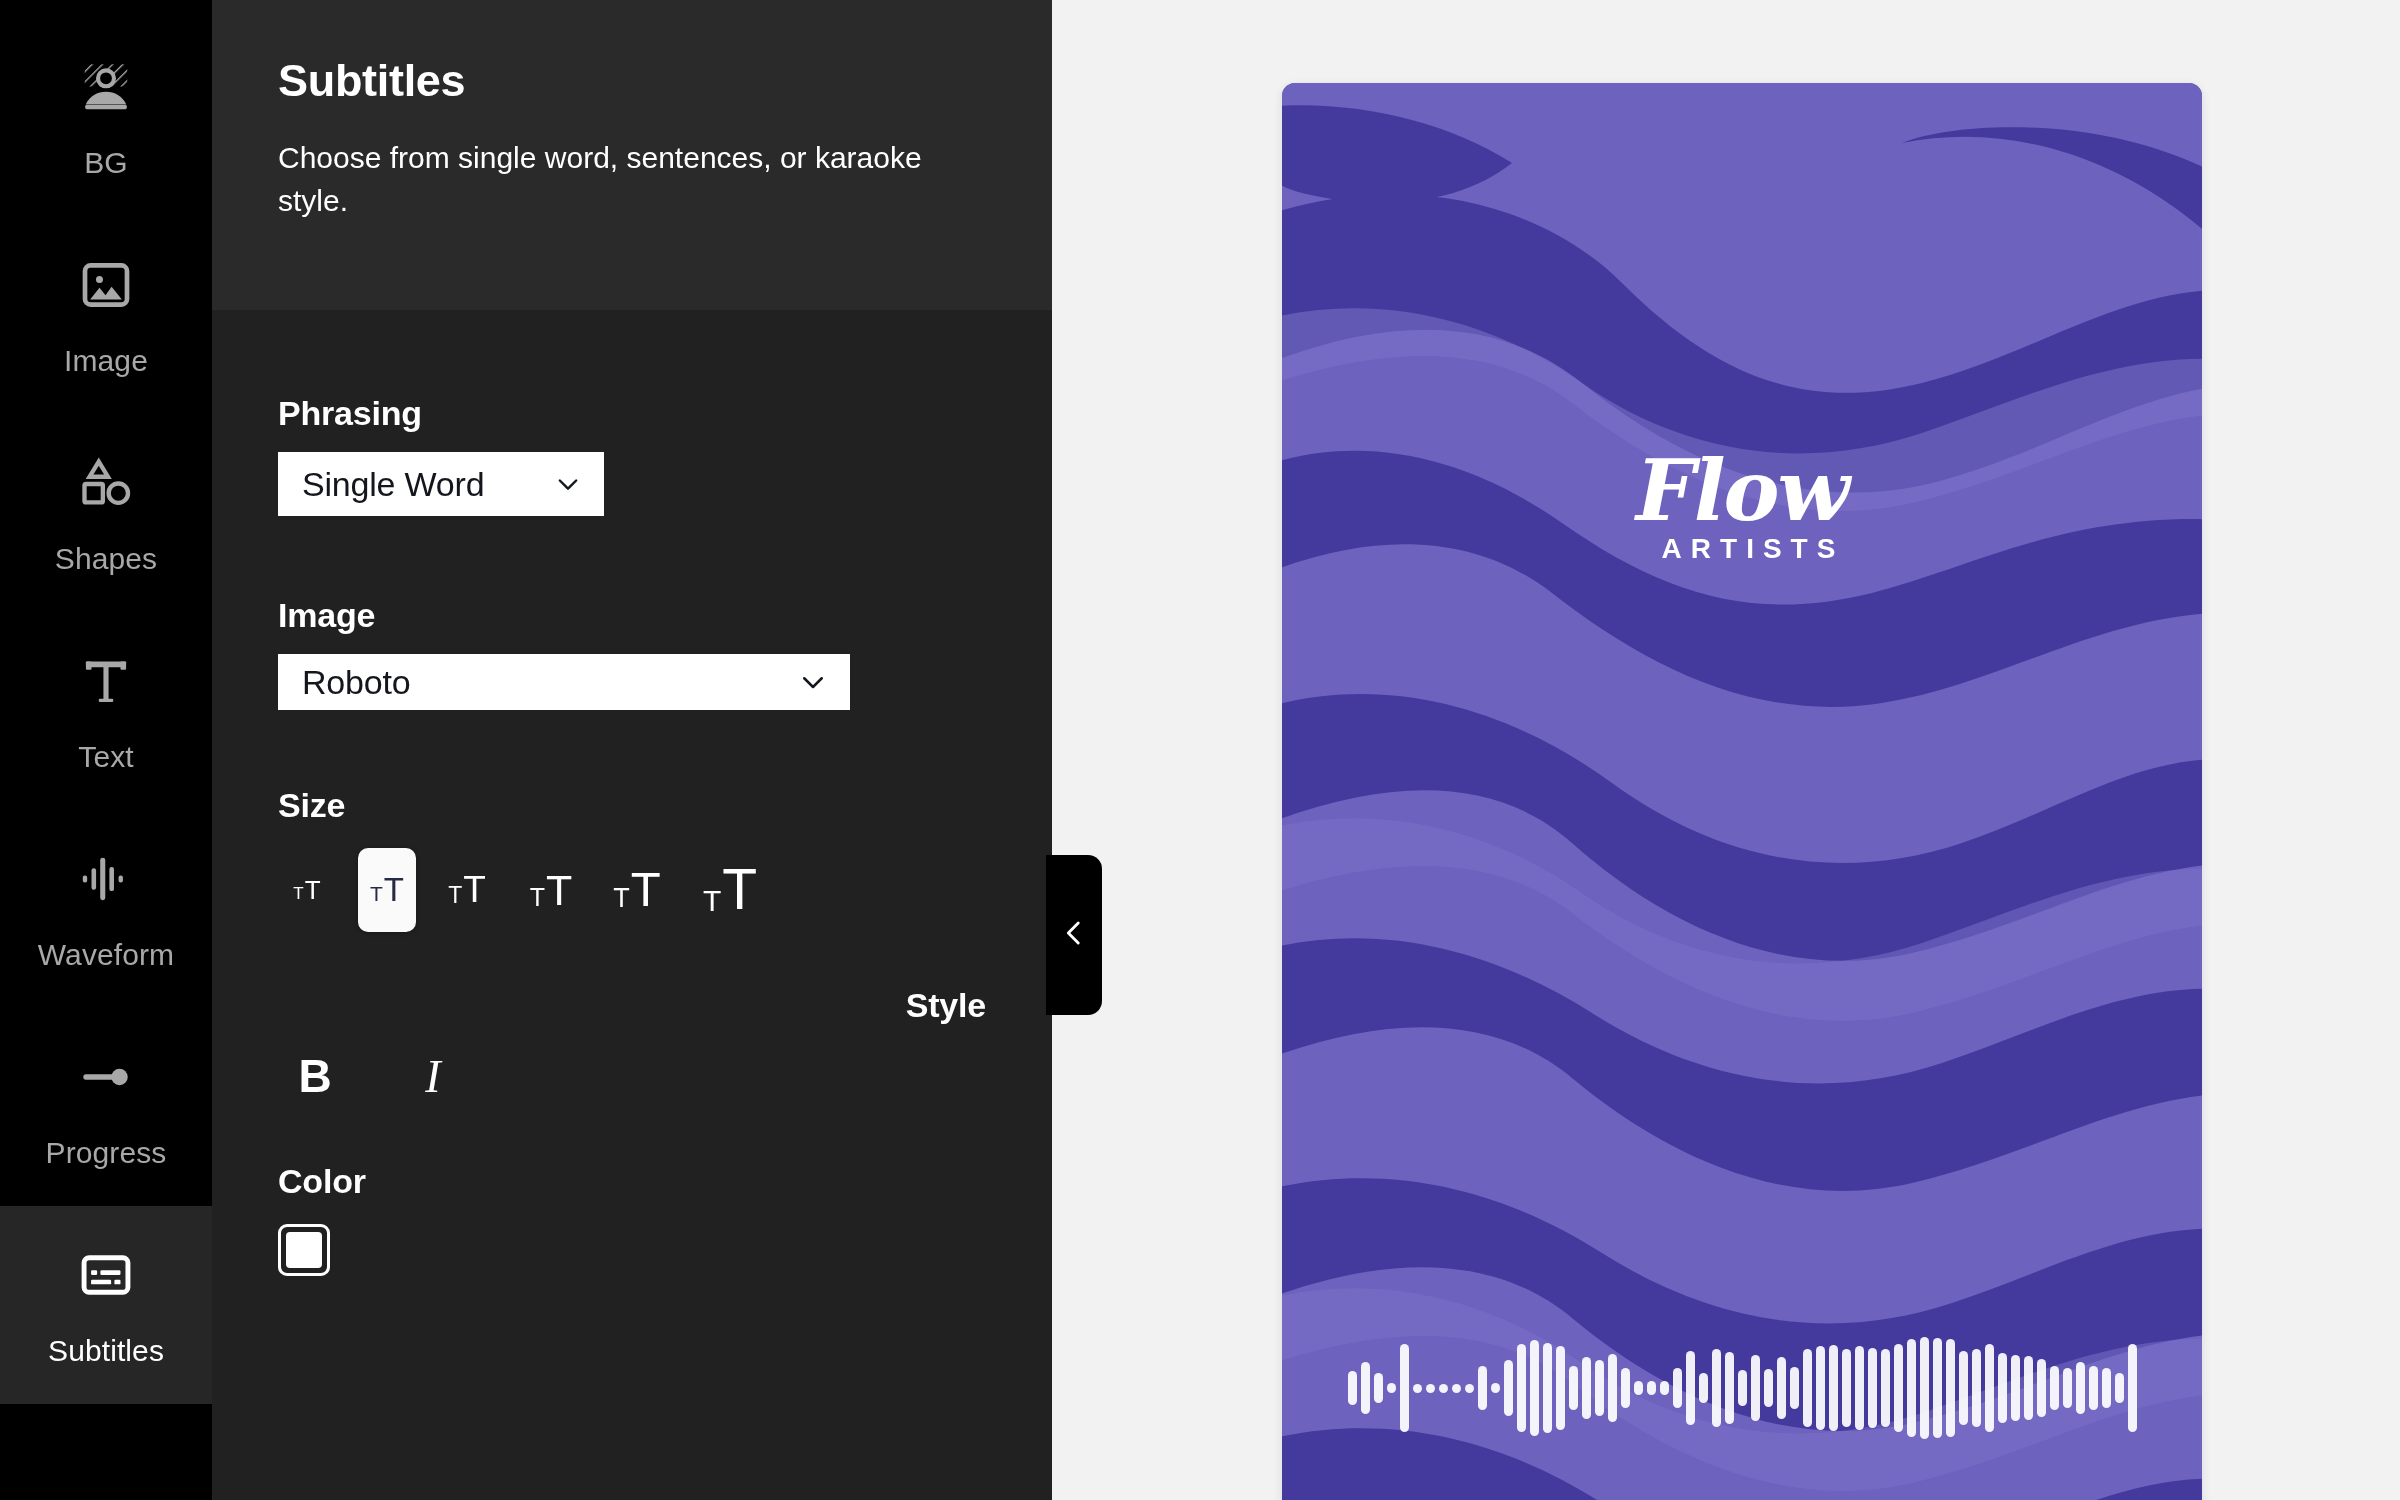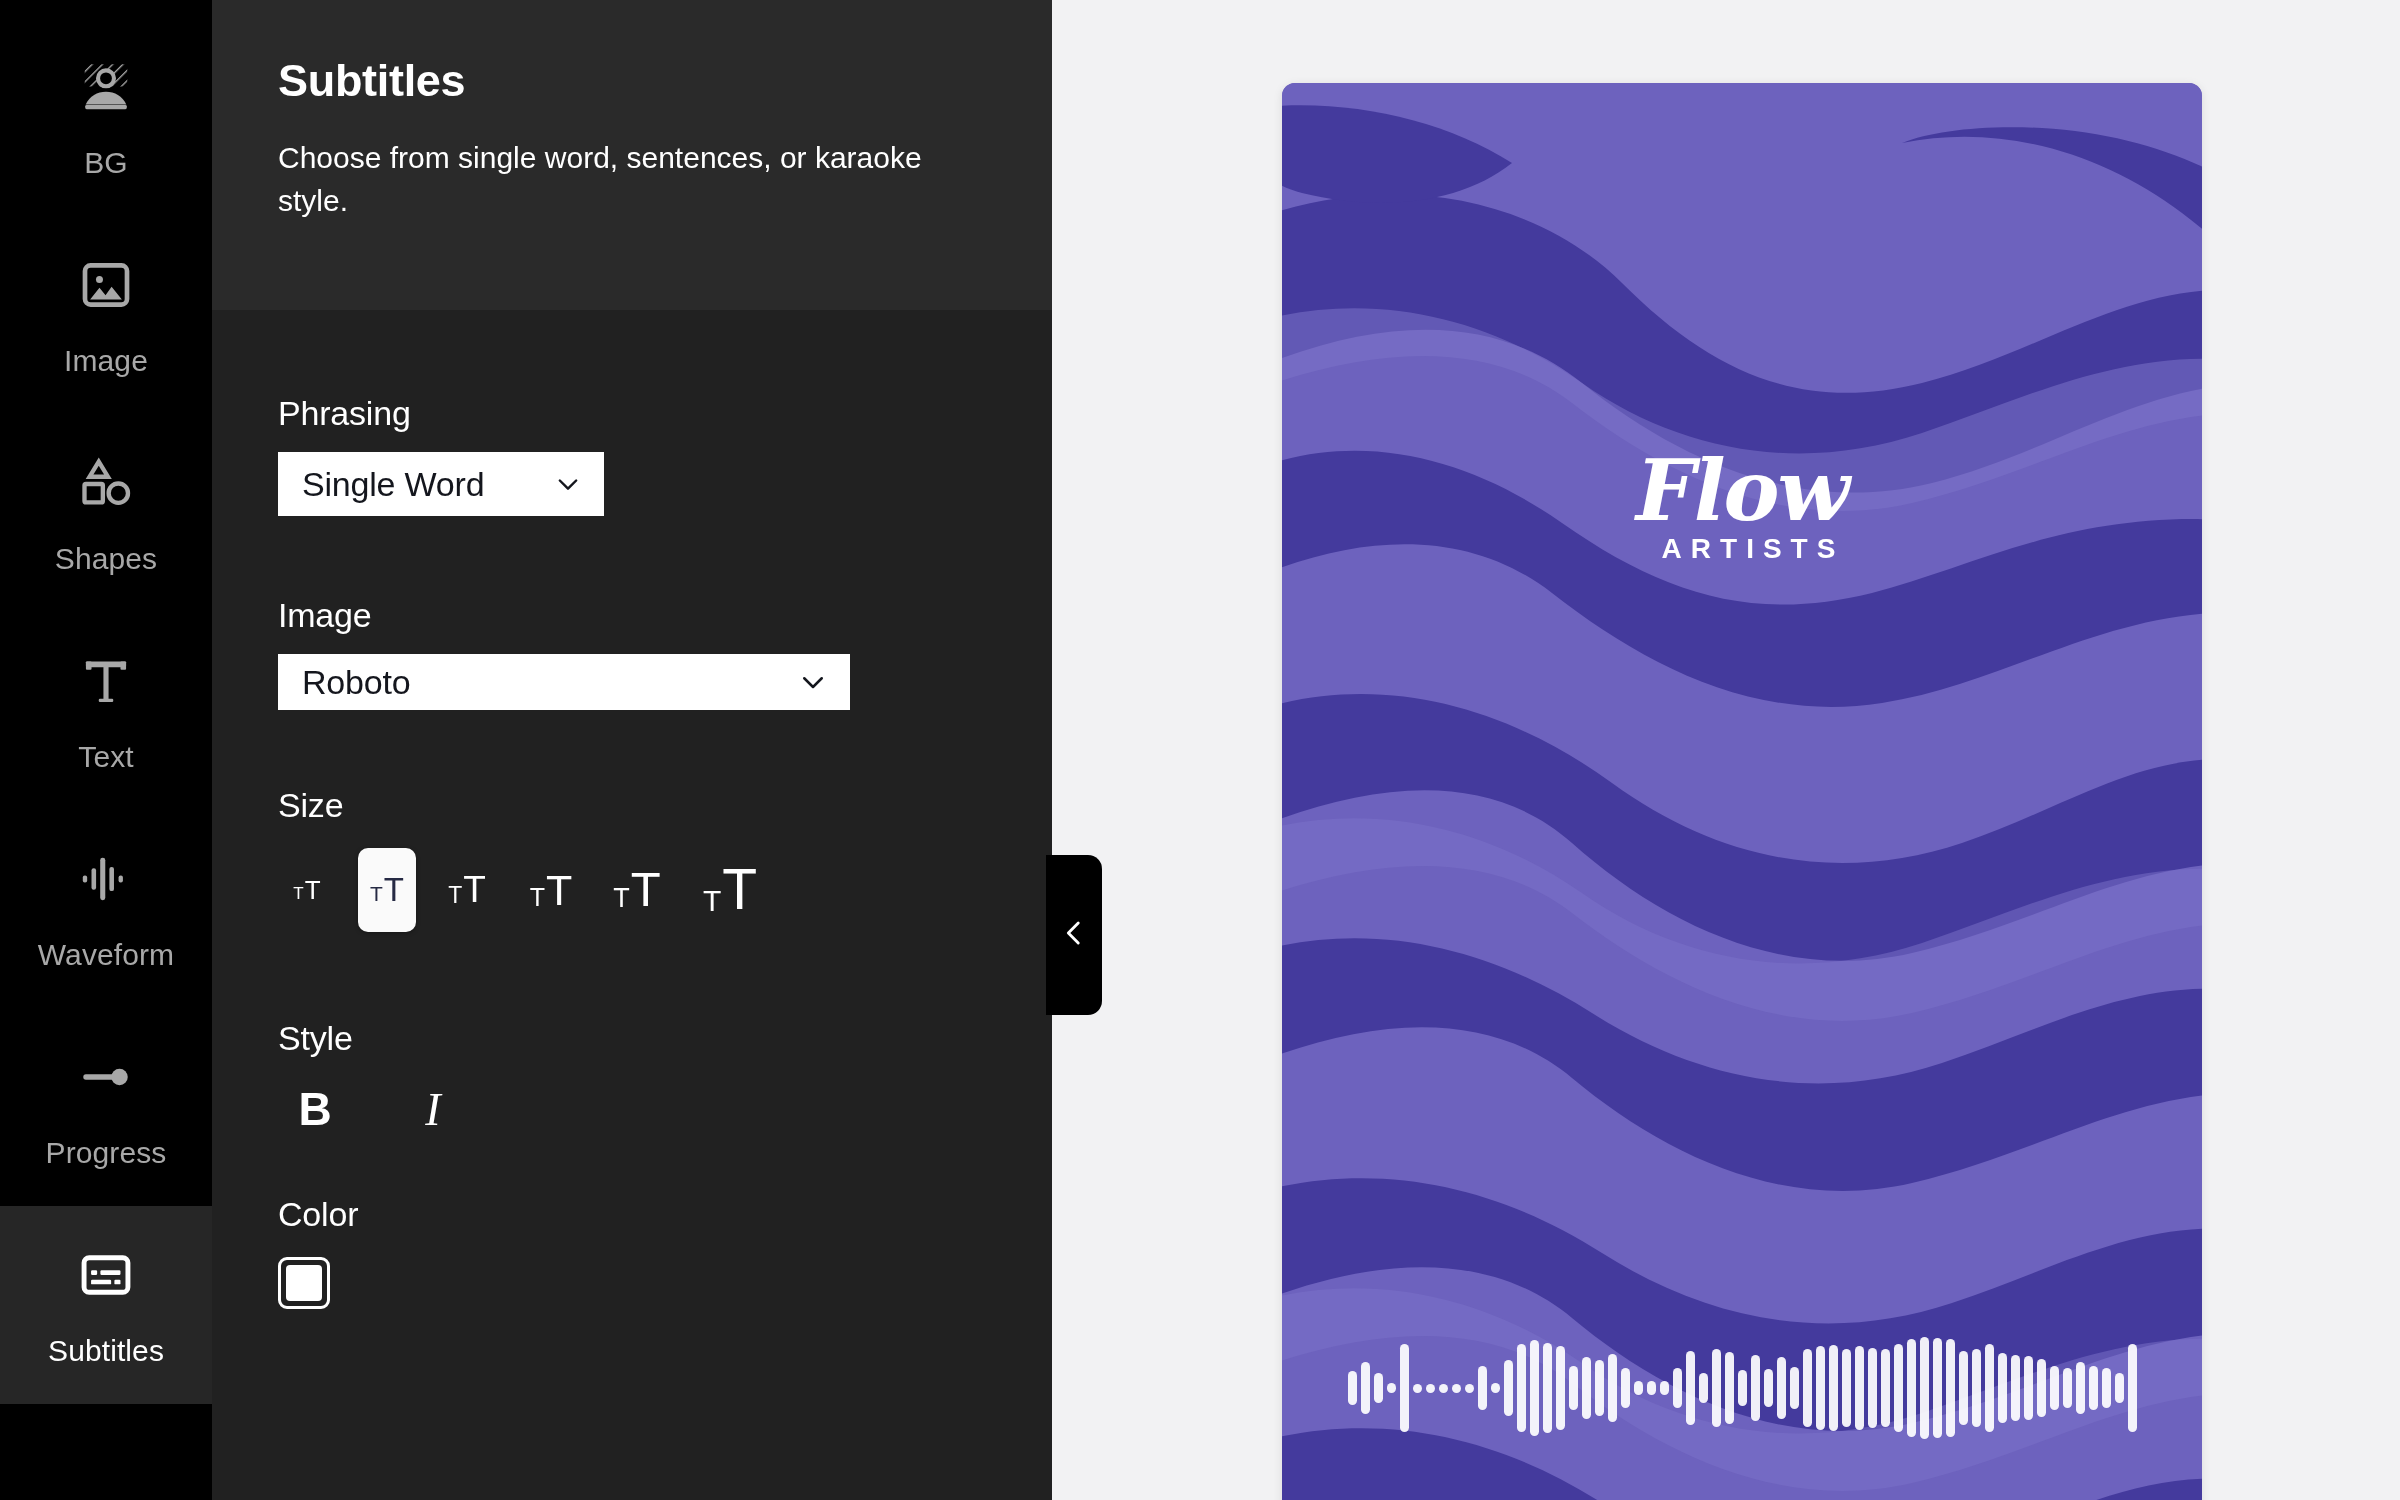--- a/index.html
+++ b/index.html
@@ -65,21 +65,21 @@
     margin-top: 30px;
     max-width: 700px;
     font-weight: 400;
   }
   .panel-body { padding: 0 66px; }
 
   .field { margin-top: 0; }
   .field-label {
     color: #ffffff;
     font-size: 34px;
-    font-weight: 400;
+    font-weight: 700;
     line-height: 1;
     letter-spacing: -0.2px;
   }
 
   .select {
     margin-top: 22px;
     background: #ffffff;
     height: 64px;
     display: flex;
     align-items: center;
@@ -371,21 +371,21 @@
           </div>
           <div class="size-btn" style="margin-left:30px;width:68px;">
             <span class="size-glyph">
                 <span class="sm" style="font-size:30px;">T</span>
                 <span class="lg" style="font-size:57px;">T</span>
               </span>
           </div>
         </div>
       </div>
 
-      <div class="field" style="margin-top:89px;">
+      <div class="field" style="margin-top:56px;text-align:right;">
         <div class="field-label">Style</div>
         <div class="style-row">
           <div class="style-btn bold">B</div>
           <div class="style-btn italic" style="margin-left:44px;">I</div>
         </div>
       </div>
 
       <div class="field" style="margin-top:56px;">
         <div class="field-label">Color</div>
         <div class="color-row">

